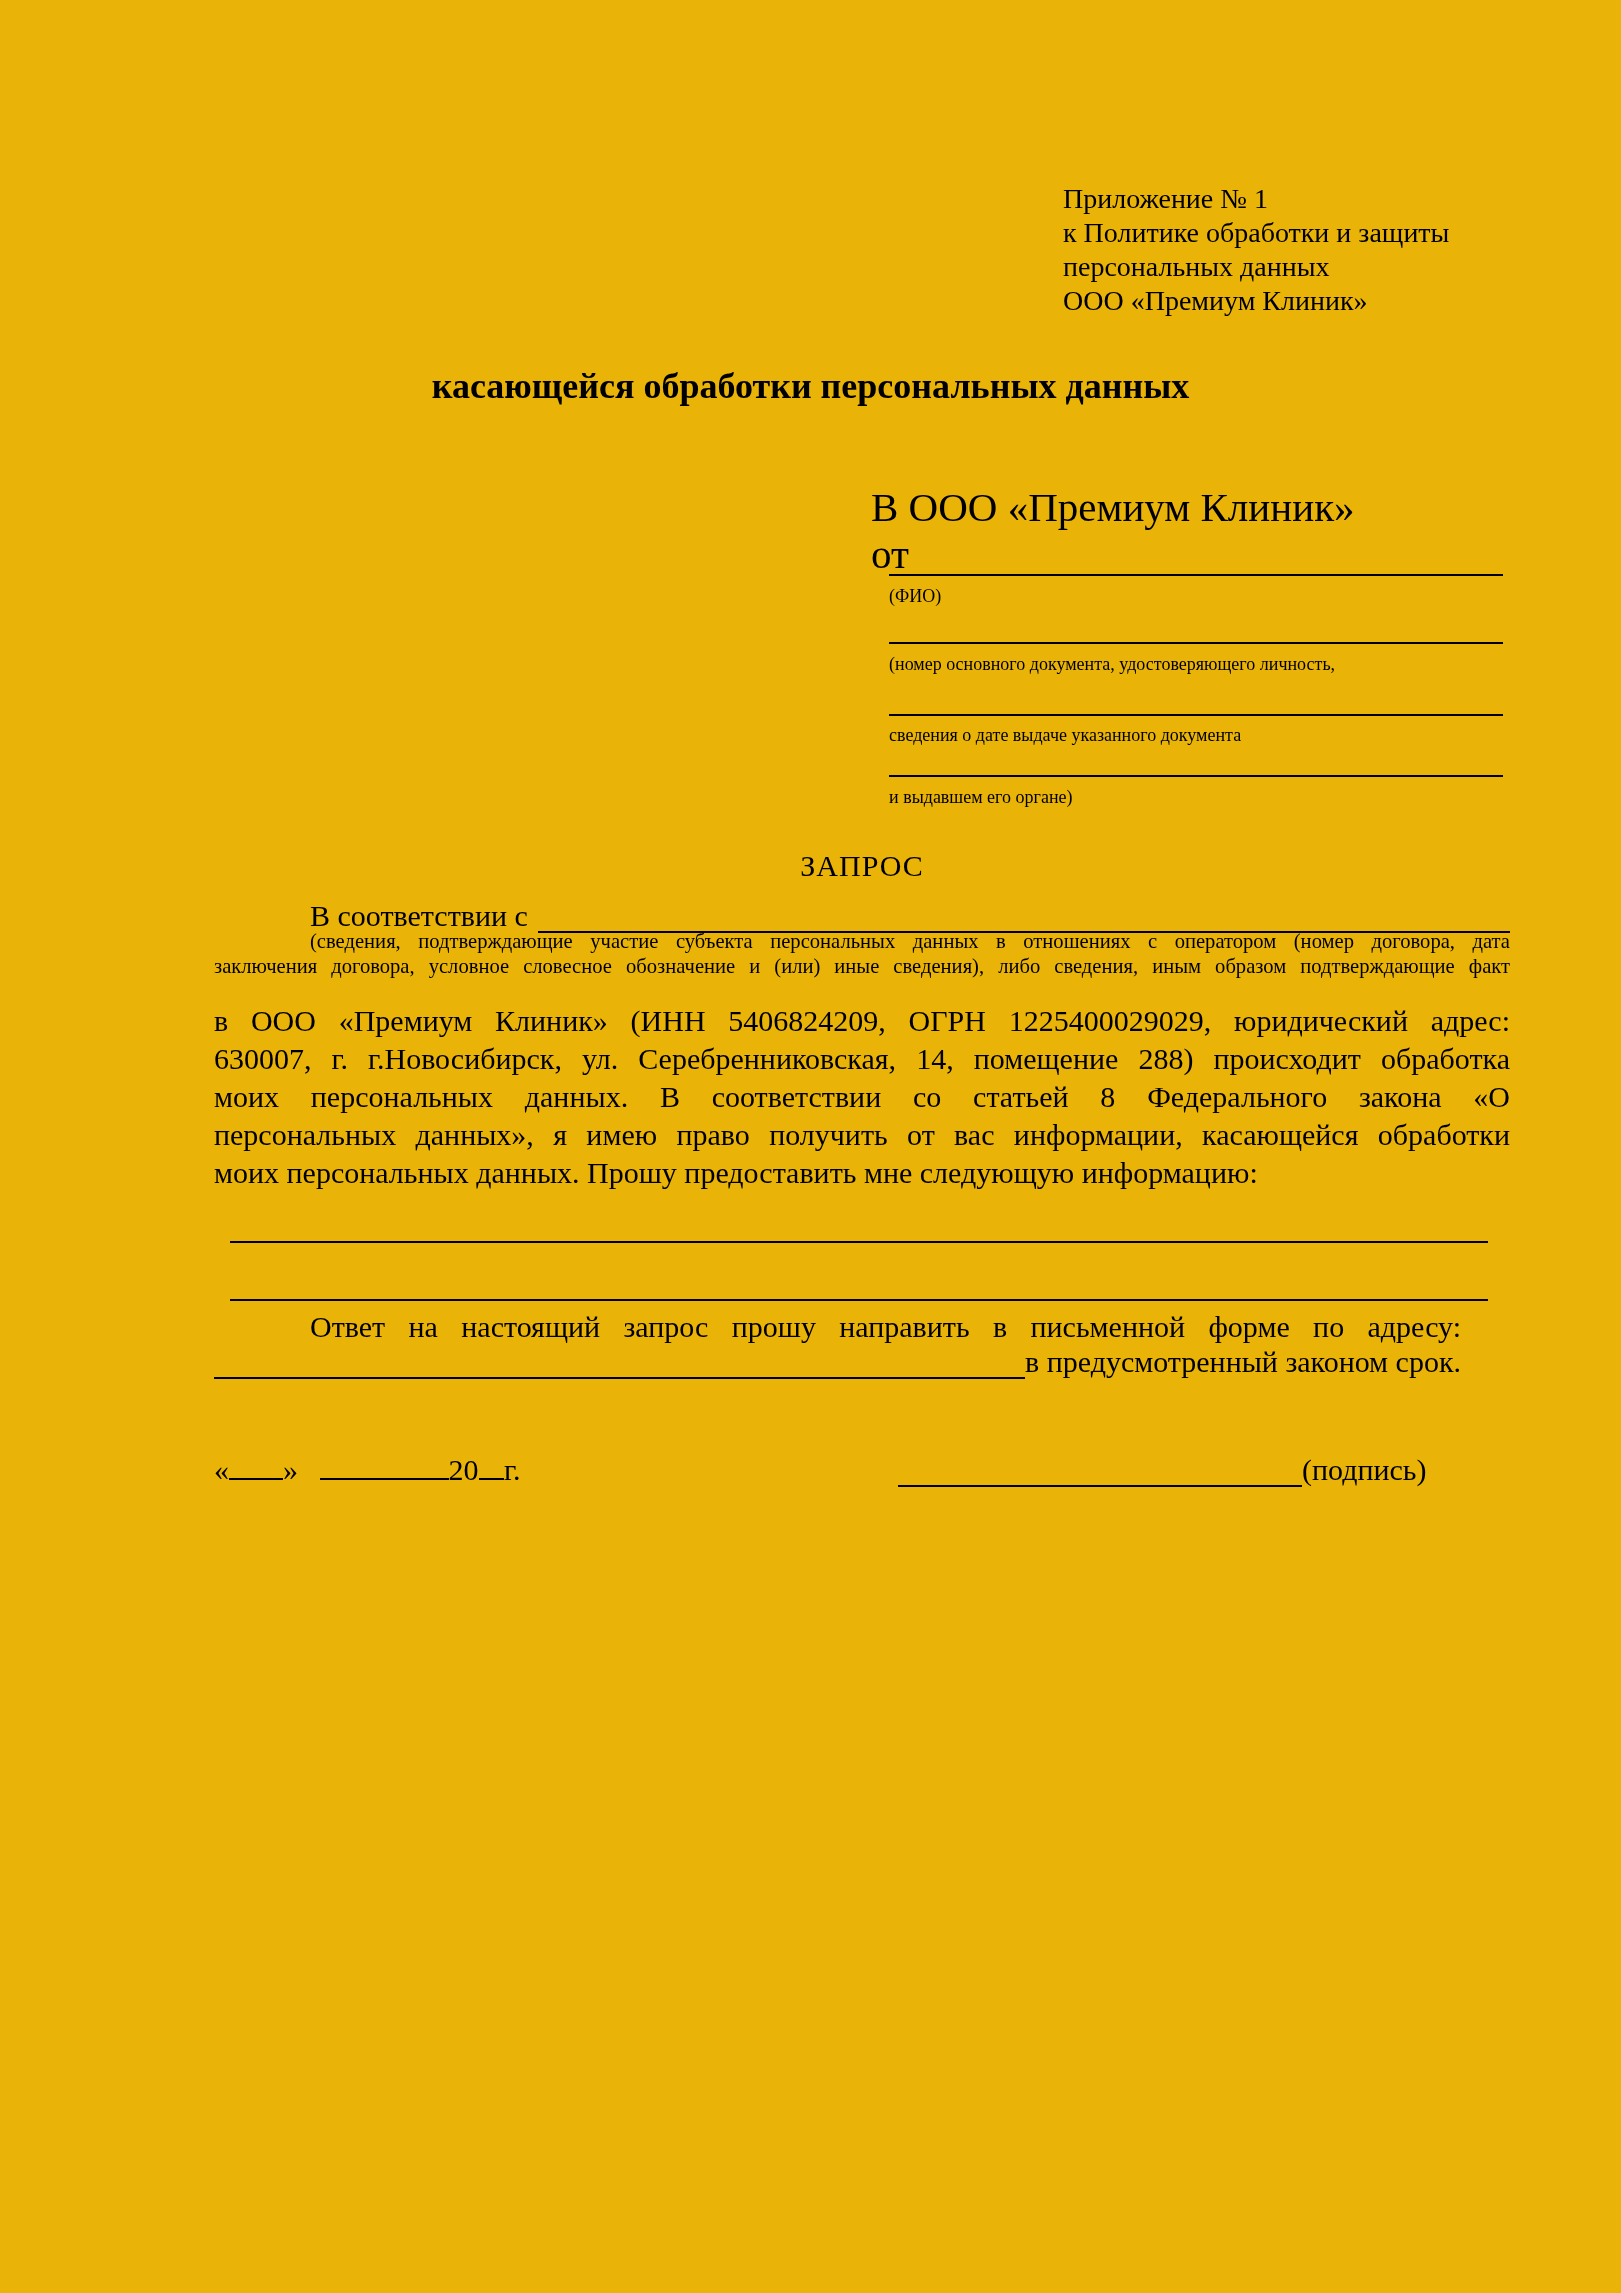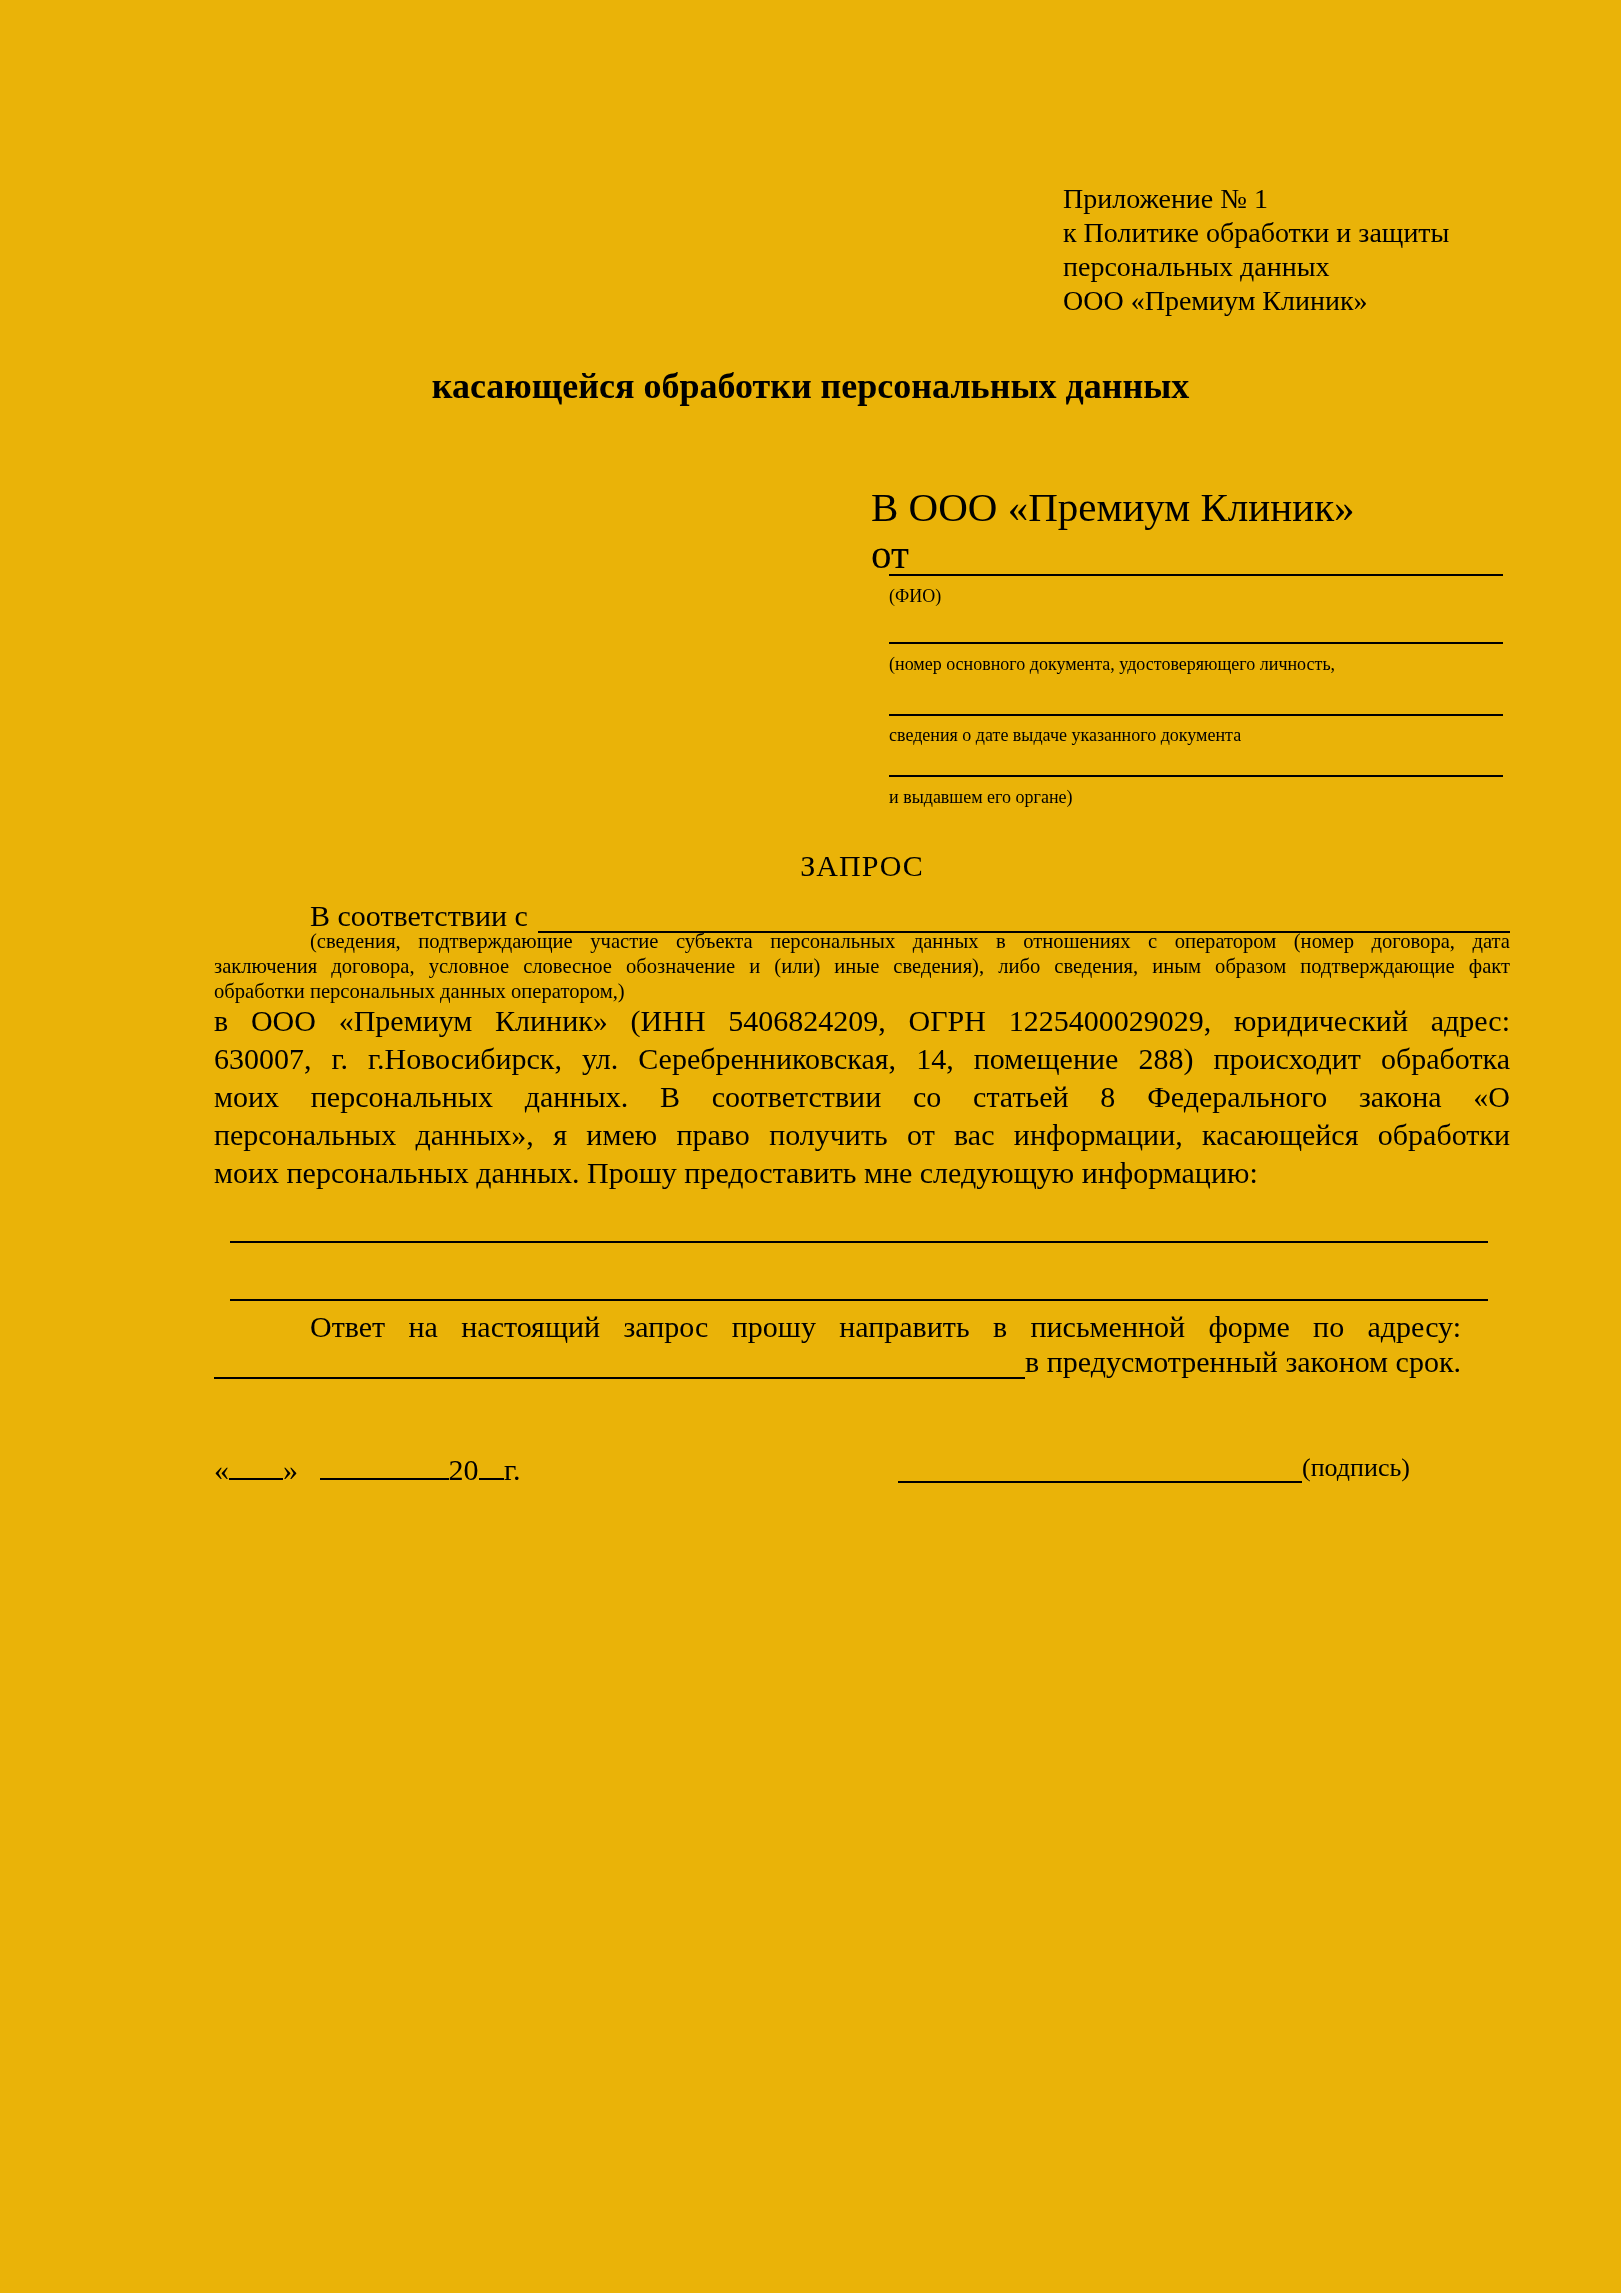--- a/index.html
+++ b/index.html
@@ -42,21 +42,21 @@
     .ind { text-indent:96px; }
 
     .rule { left:230px; width:1258px; height:0; border-top:2.9px solid #000; }
 
     .reply-1 { left:214px; top:1310px; width:1247px; font-size:30px; }
     .reply-2 { left:214px; top:1345px; width:1247px; display:flex; font-size:30px; }
     .reply-2 .fill { margin-left:0; }
     .reply-2 .tail { white-space:nowrap; }
 
     .footer-date { left:214px; top:1453px; font-size:30px; white-space:nowrap; }
-    .footer-sign { left:898px; top:1453px; font-size:26px; white-space:nowrap; display:flex; }
+    .footer-sign { left:898px; top:1453px; font-size:30px; white-space:nowrap; display:flex; }
     .blank {
       display:inline-block;
       border-bottom:2.9px solid #000;
       height:0.9em;
       vertical-align:baseline;
     }
     .sign-blank { width:404px; border-bottom:2.9px solid #000; }
   </style>
 </head>
 <body>
@@ -94,21 +94,20 @@
   <div class="abs zapros">ЗАПРОС</div>
 
   <div class="abs intro-row">
     <span class="label">В соответствии с</span>
     <span class="fill"></span>
   </div>
 
   <div class="abs fineprint">
     <div class="jline ind">(сведения, подтверждающие участие субъекта персональных данных в отношениях с оператором (номер договора, дата</div>
     <div class="jline">заключения договора, условное словесное обозначение и (или) иные сведения), либо сведения, иным образом подтверждающие факт</div>
-    <div>обработки персональных данных оператором,)</div>
   </div>
 
   <div class="abs body-para">
     <div class="jline">в ООО «Премиум Клиник» (ИНН 5406824209, ОГРН 1225400029029, юридический адрес:</div>
     <div class="jline">630007, г. г.Новосибирск, ул. Серебренниковская, 14, помещение 288) происходит обработка</div>
     <div class="jline">моих персональных данных. В соответствии со статьей 8 Федерального закона «О</div>
     <div class="jline">персональных данных», я имею право получить от вас информации, касающейся обработки</div>
     <div>моих персональных данных. Прошу предоставить мне следующую информацию:</div>
   </div>
 

